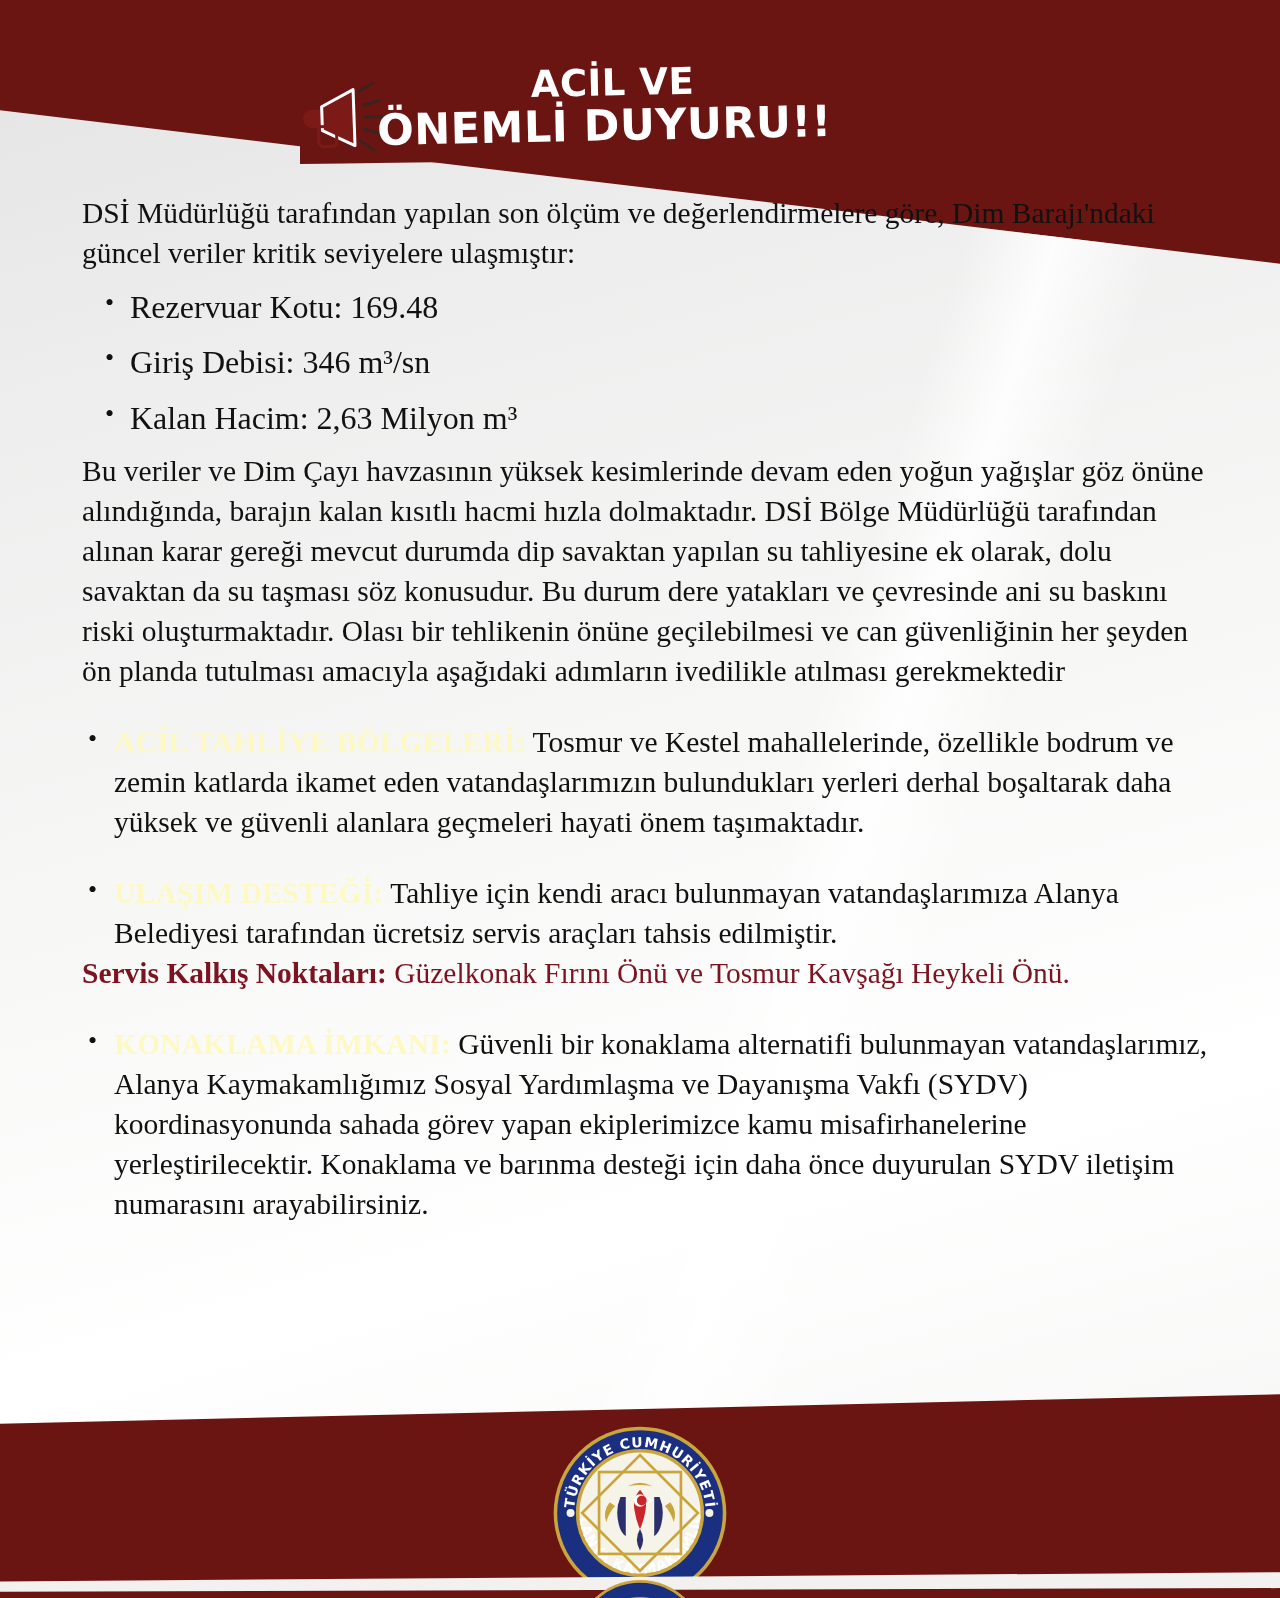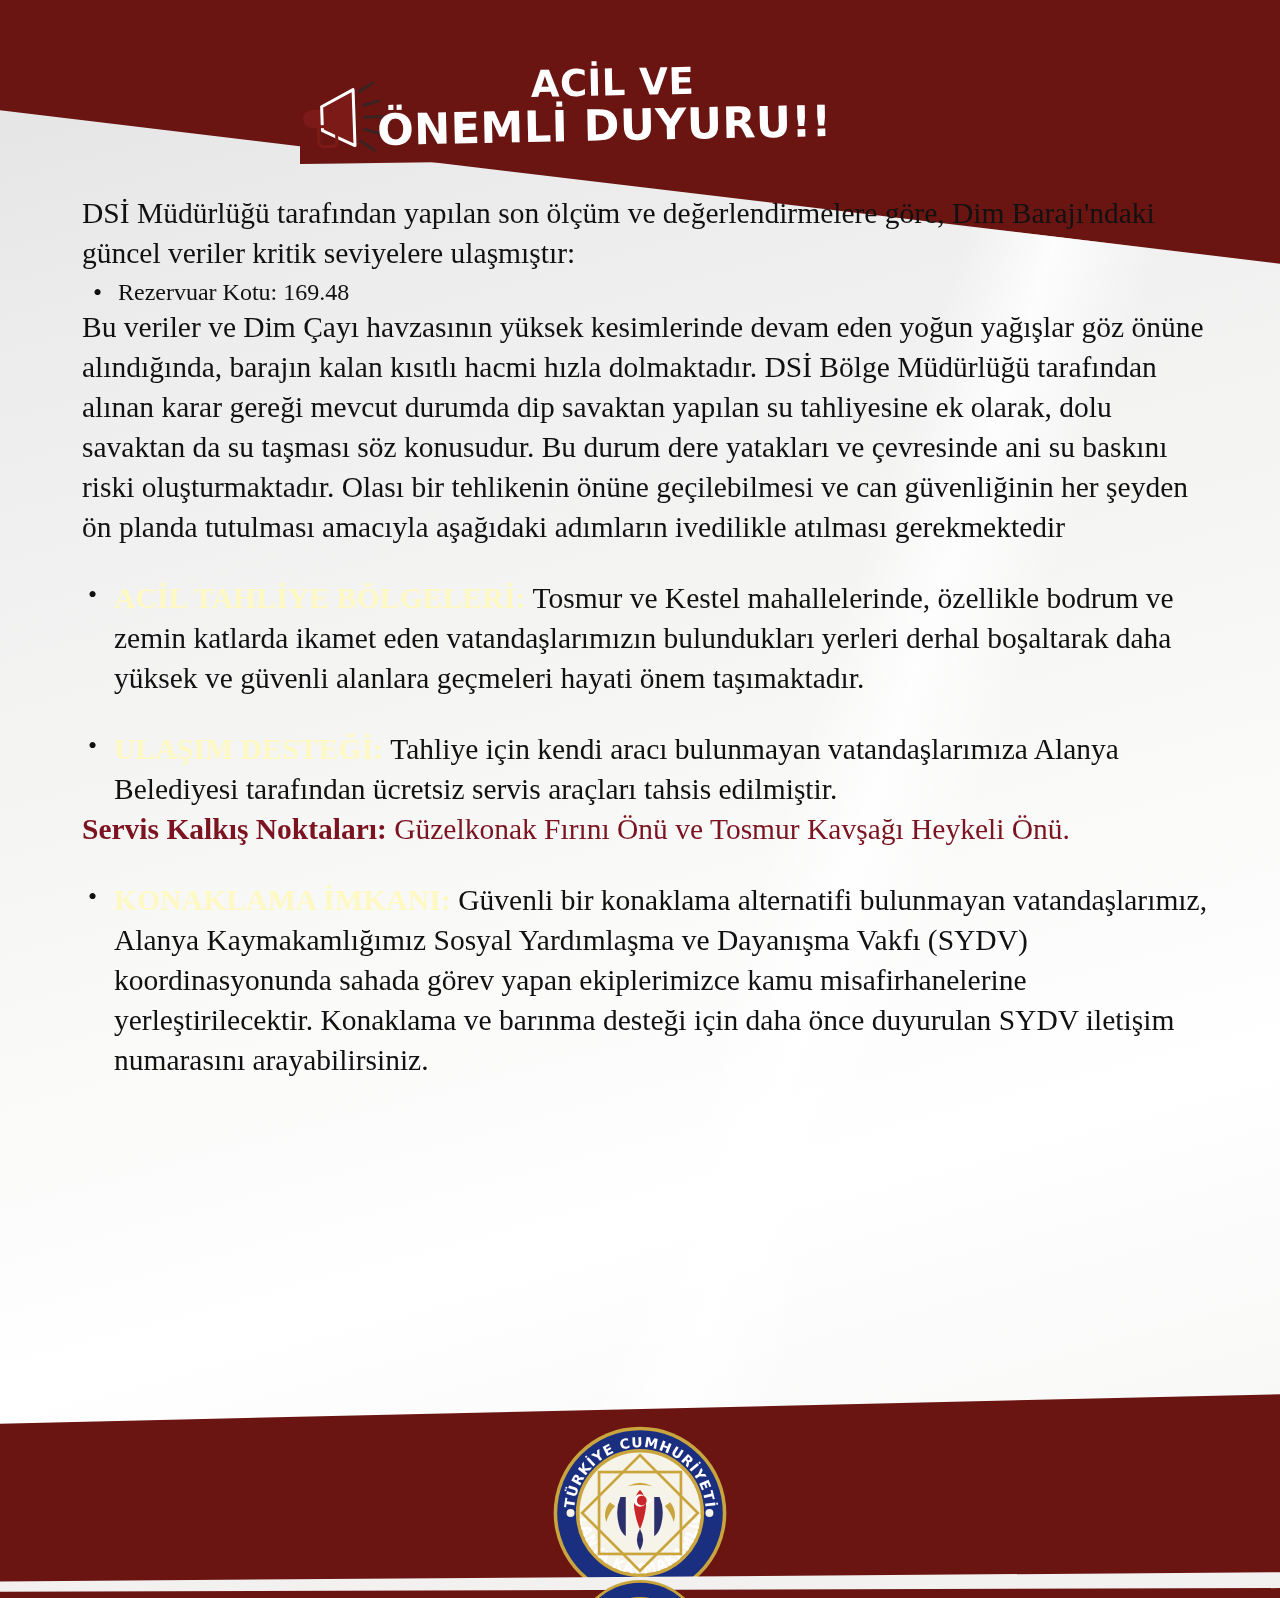--- a/index.html
+++ b/index.html
@@ -69,22 +69,22 @@
     text-align:left;
   }
   .para{margin:0 0 0 0;}
   ul.stats{
     list-style:none;
     margin:2px 0 0 0;padding:0;
   }
   ul.stats li{
     position:relative;
     padding-left:36px;
-    margin:0;
-    font-size:24px;
+    margin:12px;
+    font-size:32px;
     line-height:1.355;
   }
   ul.stats li::before{
     content:"\2022";
     position:absolute;left:11px;top:-1px;
     font-size:26px;
   }
   .gap{height:31px;}
   .section{margin:0;}
   .sec-bullet{
@@ -159,20 +159,22 @@
     <div class="banner-line1">ACİL VE</div>
     <div class="banner-line2">ÖNEMLİ DUYURU!!</div>
   </div>
 
   <div class="content">
 
     <p class="para">DSİ Müdürlüğü tarafından yapılan son ölçüm ve değerlendirmelere göre, Dim Barajı'ndaki güncel veriler kritik seviyelere ulaşmıştır:</p>
 
     <ul class="stats">
       <li>Rezervuar Kotu: 169.48</li>
+      <li>Giriş Debisi: 346 m³/sn</li>
+      <li>Kalan Hacim: 2,63 Milyon m³</li>
     </ul>
 
     <p class="para">Bu veriler ve Dim Çayı havzasının yüksek kesimlerinde devam eden yoğun yağışlar göz önüne alındığında, barajın kalan kısıtlı hacmi hızla dolmaktadır. DSİ Bölge Müdürlüğü tarafından alınan karar gereği mevcut durumda dip savaktan yapılan su tahliyesine ek olarak, dolu savaktan da su taşması söz konusudur. Bu durum dere yatakları ve çevresinde ani su baskını riski oluşturmaktadır. Olası bir tehlikenin önüne geçilebilmesi ve can güvenliğinin her şeyden ön planda tutulması amacıyla aşağıdaki adımların ivedilikle atılması gerekmektedir</p>
 
     <div class="gap"></div>
 
     <p class="section sec-bullet"><span class="hl">ACİL TAHLİYE BÖLGELERİ:</span><span> Tosmur ve Kestel mahallelerinde, özellikle bodrum ve zemin katlarda ikamet eden vatandaşlarımızın bulundukları yerleri derhal boşaltarak daha yüksek ve güvenli alanlara geçmeleri hayati önem taşımaktadır.</span></p>
 
     <div class="gap"></div>
 

